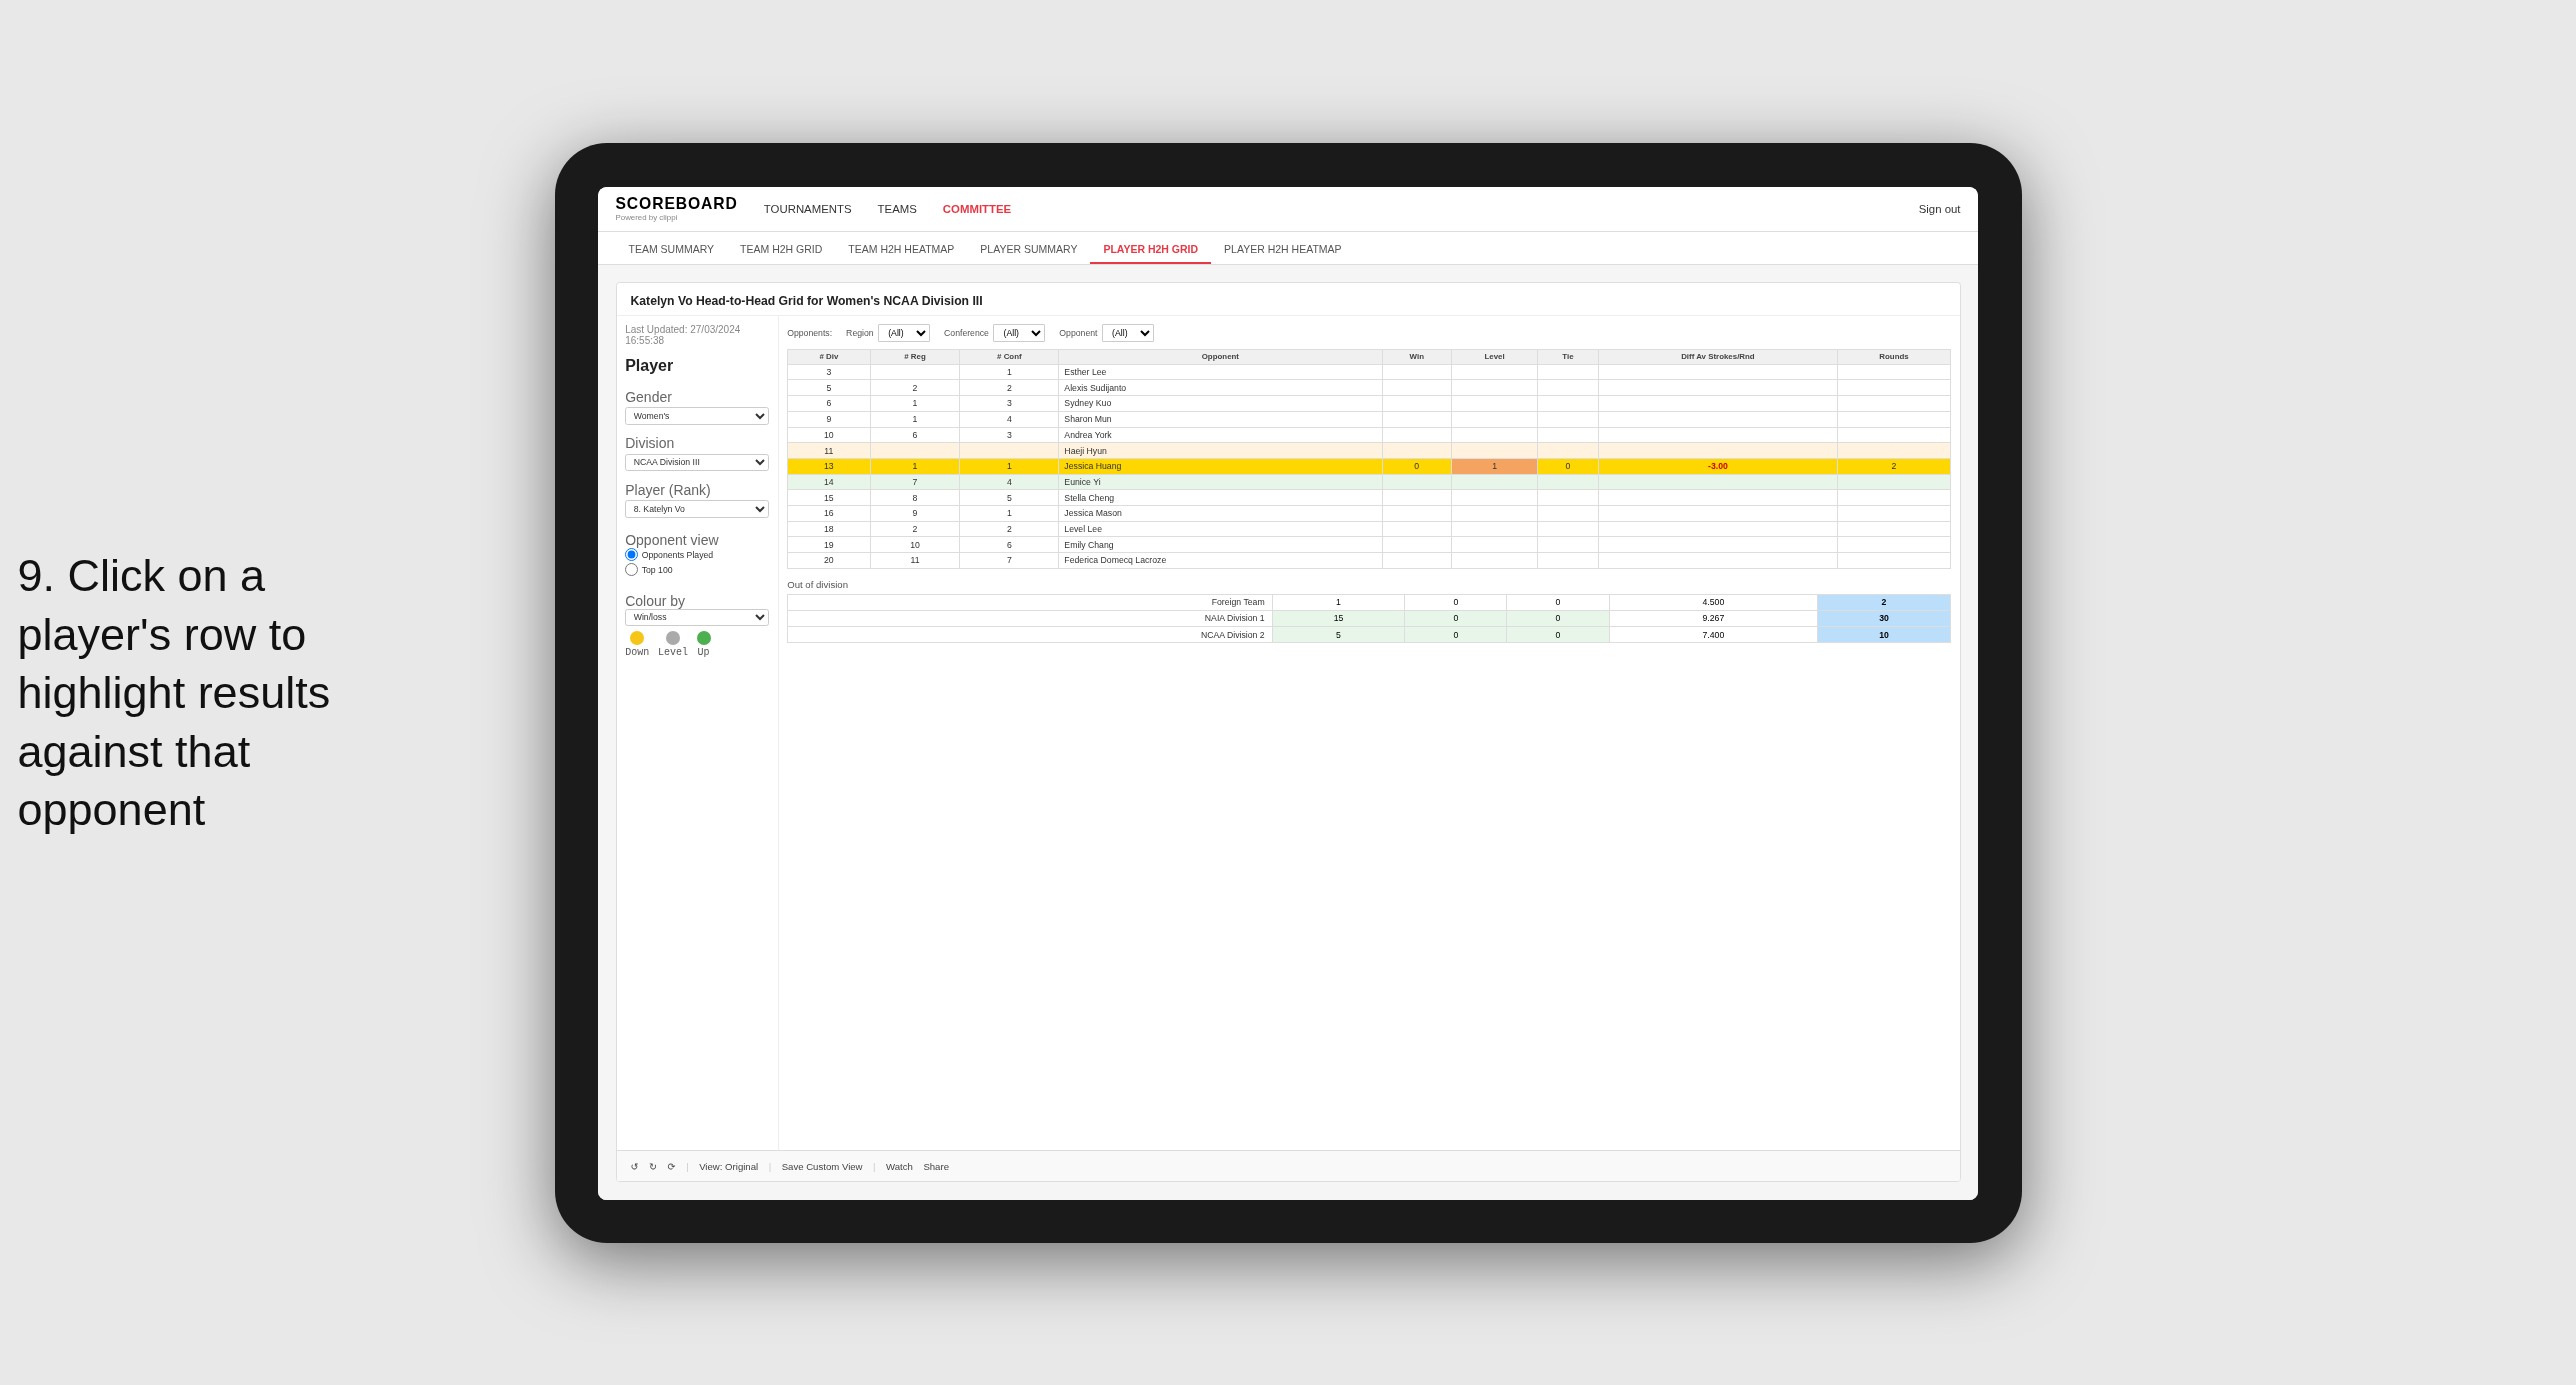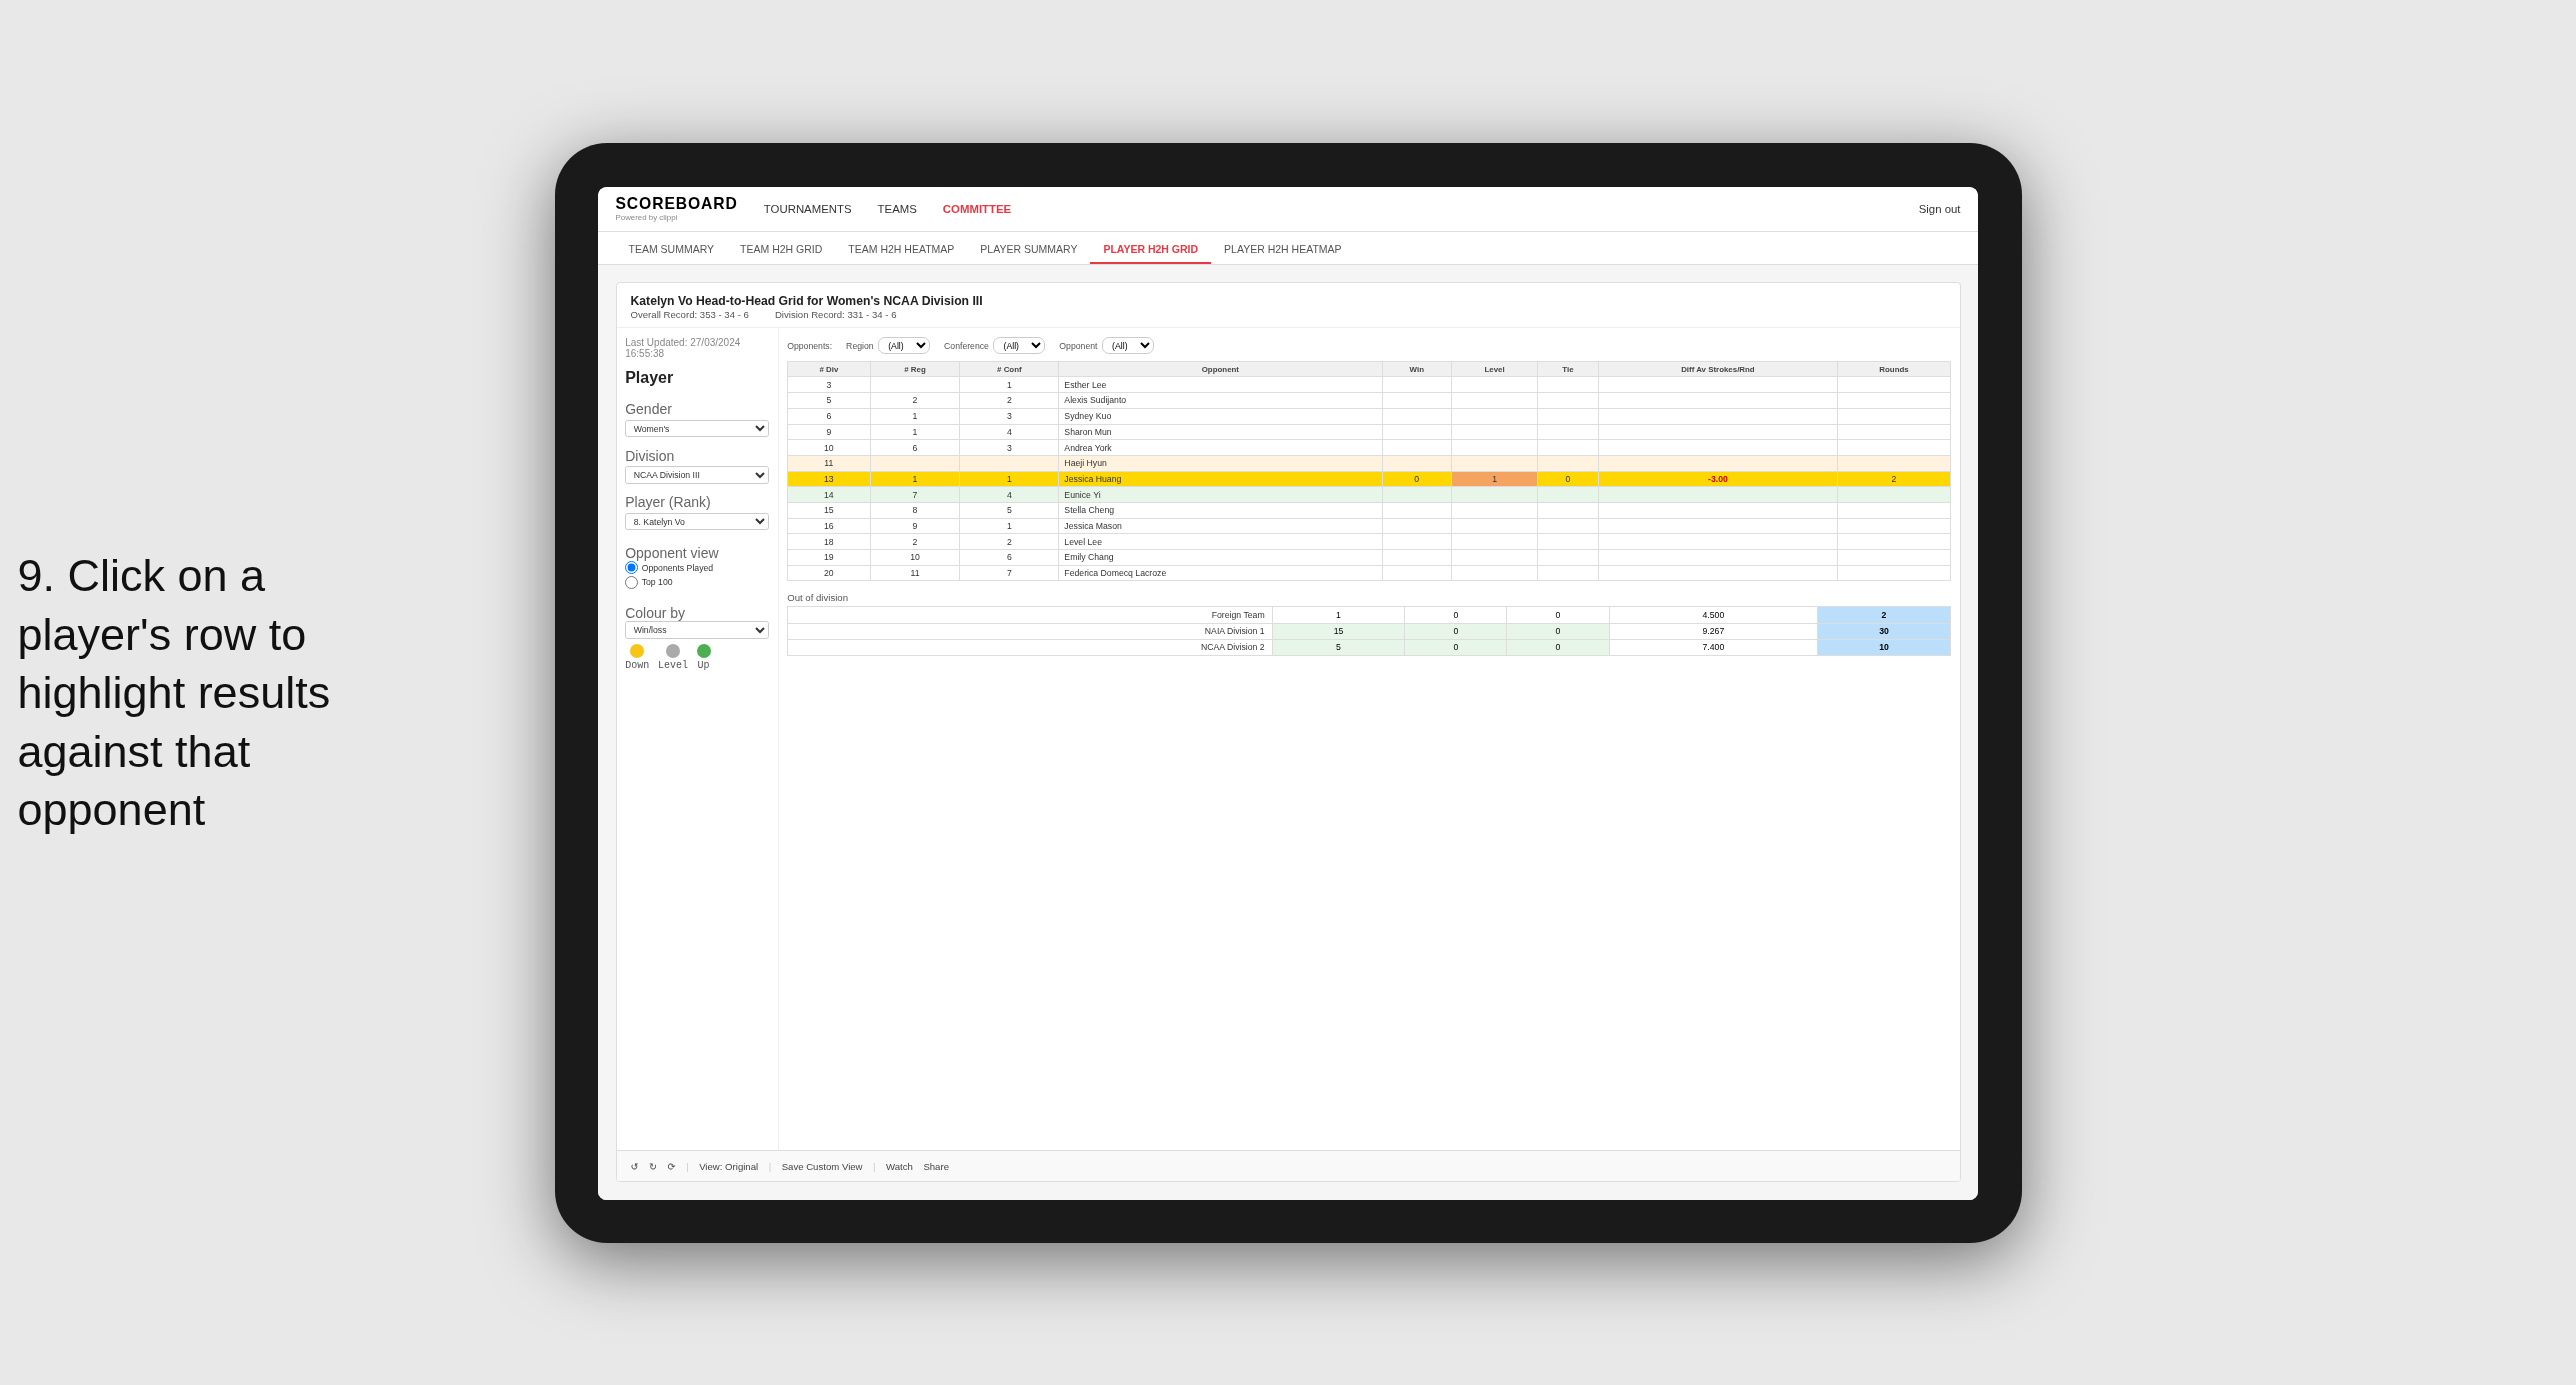--- a/index.html
+++ b/index.html
@@ -279,21 +279,21 @@
     .filter-group {
       display: flex;
       align-items: center;
       gap: 4.4px;
     }
 
     .filter-select {
       font-size: 8.7px;
       border: 0.9px solid #ccc;
       padding: 1.7px 5.2px;
-      border-radius: 7px;
+      border-radius: 1px;
       background: #fff;
       min-width: 52px;
     }
 
     
     .grid-table {
       width: 100%;
       border-collapse: collapse;
       font-size: 8.7px;
     }
@@ -408,24 +408,20 @@
       <span class="sec-nav-link">PLAYER SUMMARY</span>
       <span class="sec-nav-link active">PLAYER H2H GRID</span>
       <span class="sec-nav-link">PLAYER H2H HEATMAP</span>
     </div>
 
     <div class="main-content">
       <div class="dashboard-card">
 
         <div class="card-header">
           <div class="card-title">Katelyn Vo Head-to-Head Grid for Women's NCAA Division III</div>
-          <div class="card-subtitle">
-            <span>Overall Record: 353 - 34 - 6</span>
-            <span>Division Record: 331 - 34 - 6</span>
-          </div>
         </div>
 
         <div class="card-body">
 
           <div class="left-panel">
             <div>
               <div class="last-updated">Last Updated: 27/03/2024</div>
               <div class="last-updated">16:55:38</div>
             </div>
 

